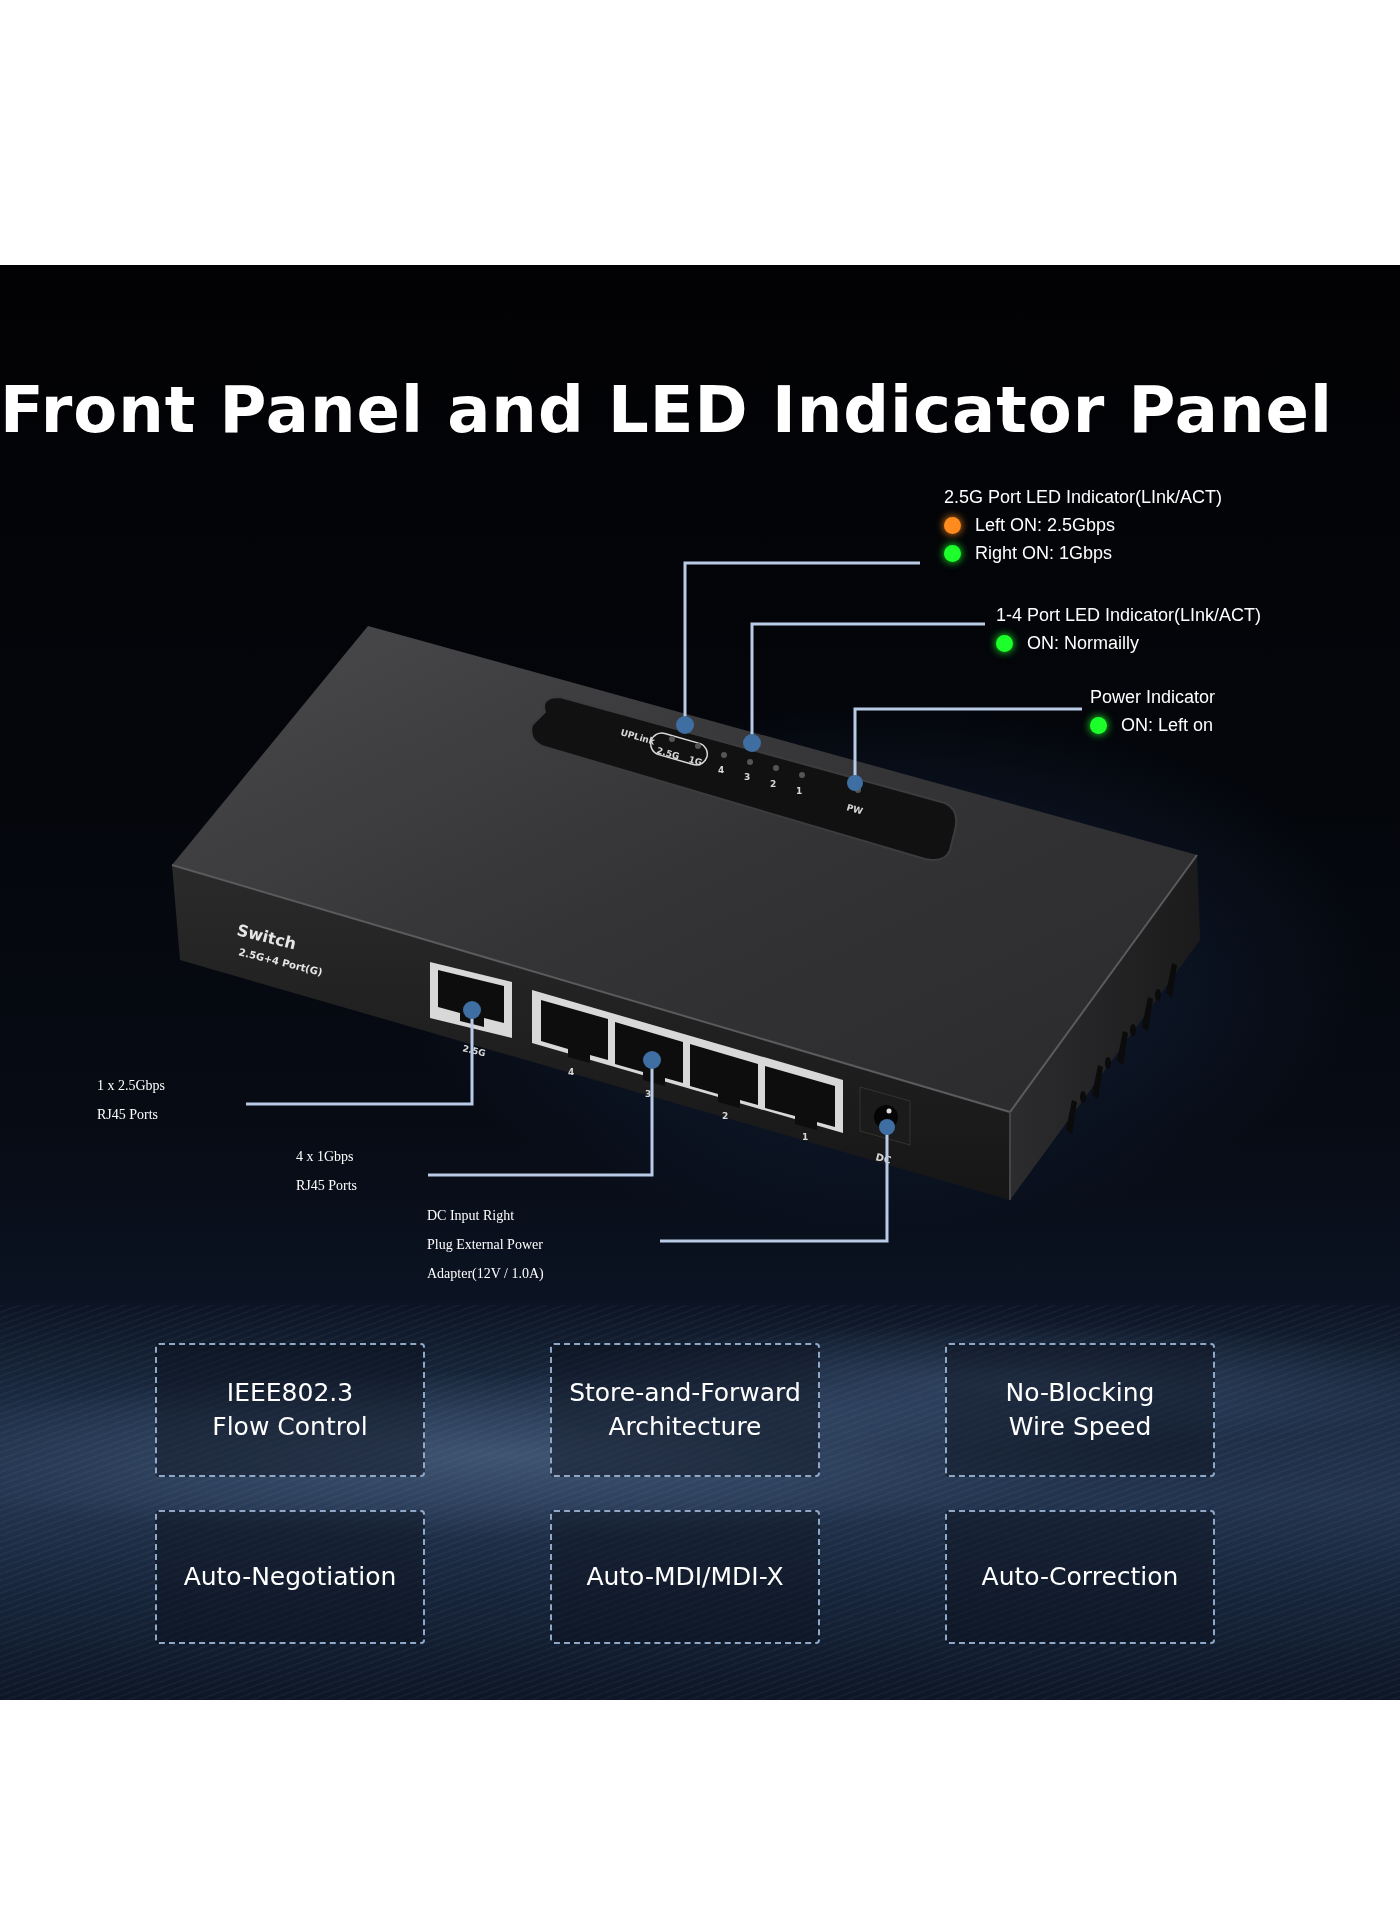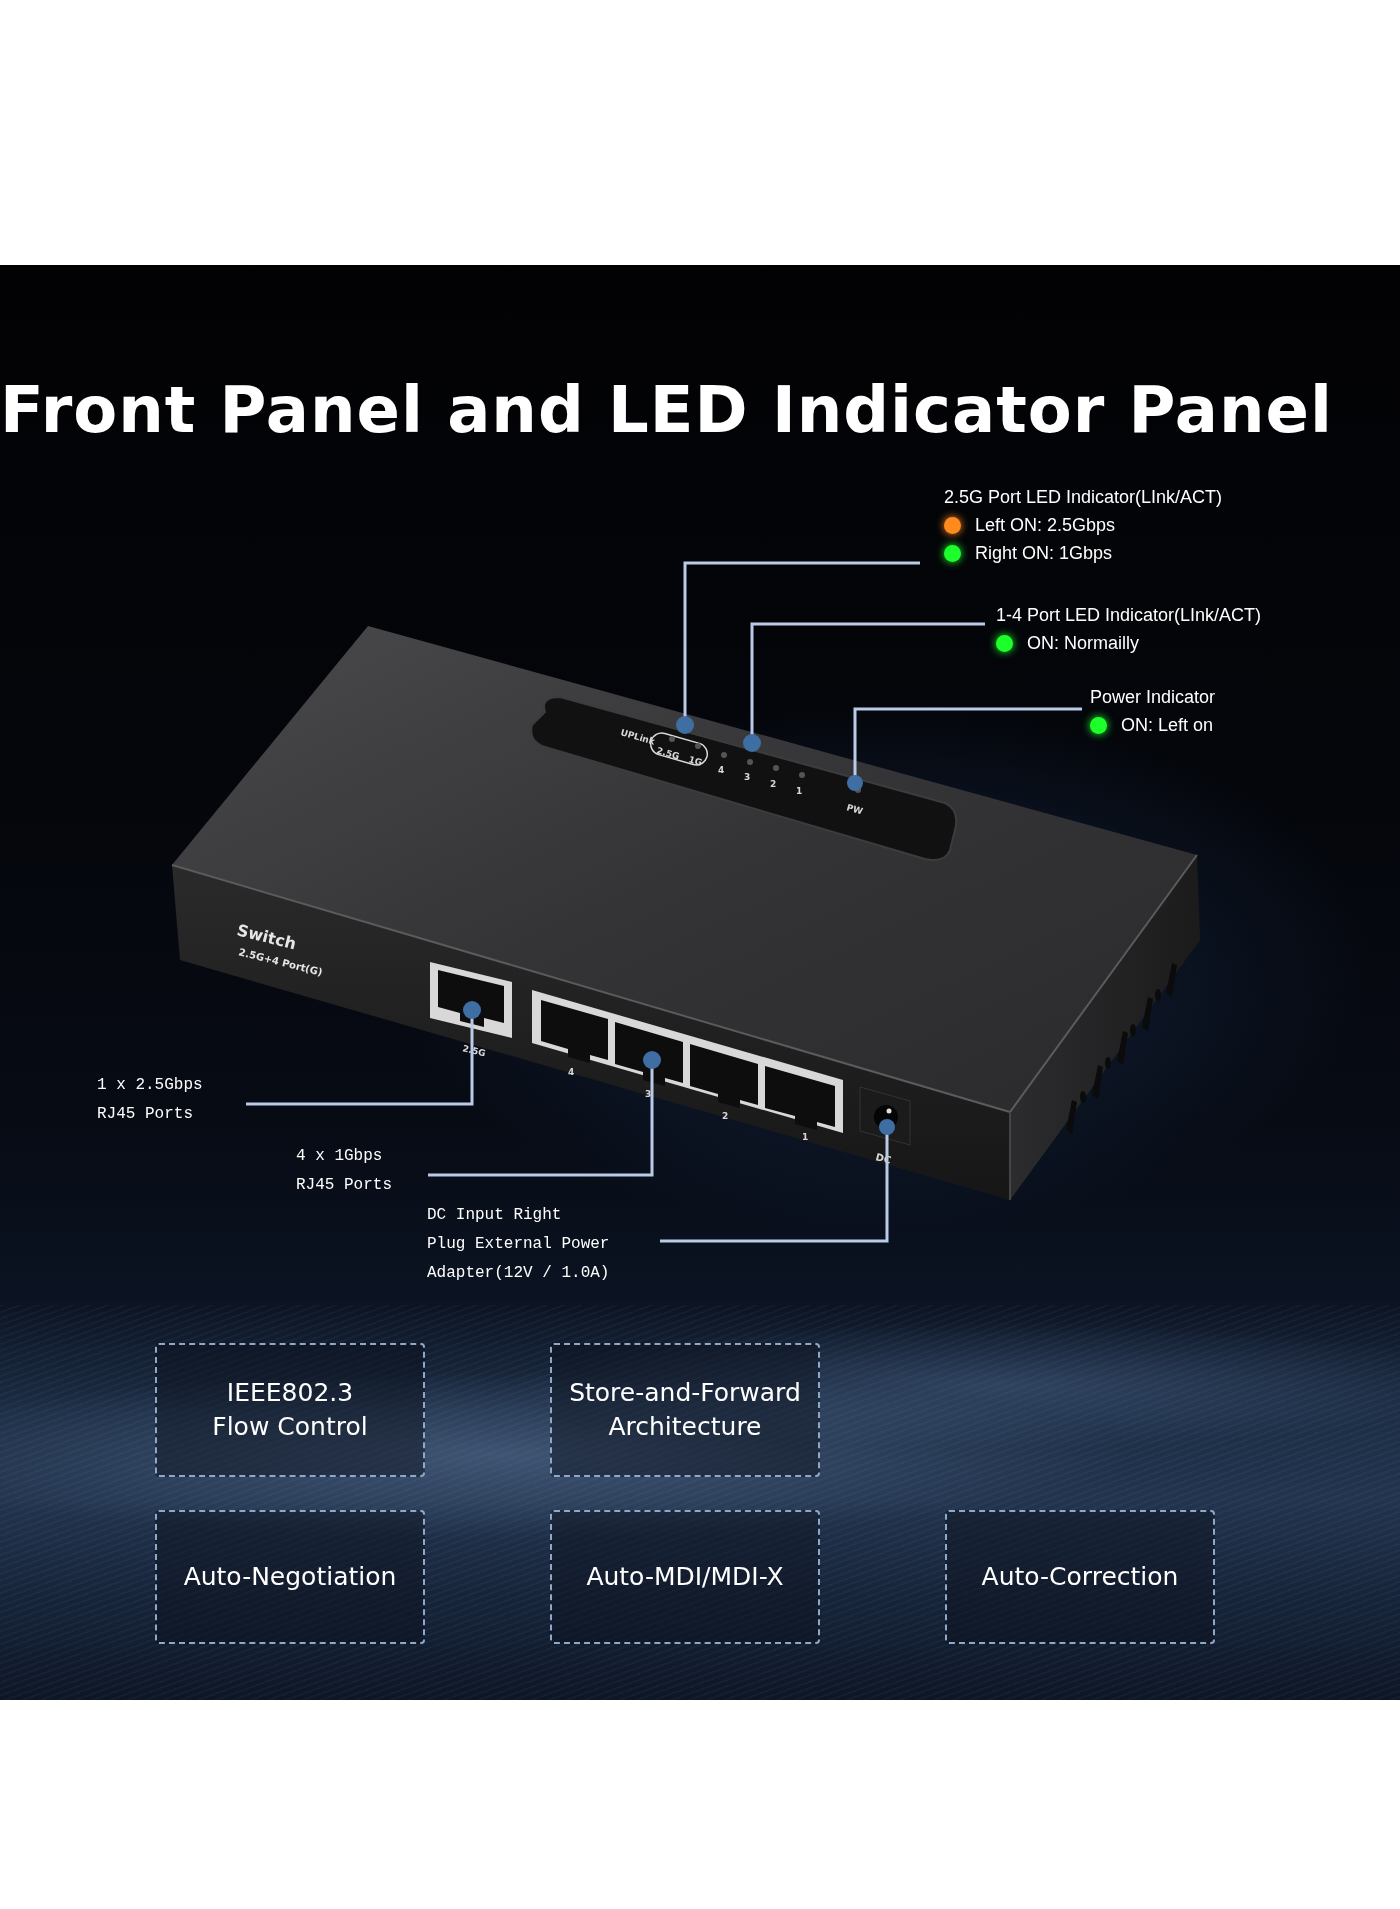--- a/index.html
+++ b/index.html
@@ -16,21 +16,21 @@
       radial-gradient(ellipse 900px 120px at 500px 150px, rgba(120,150,190,0.35), rgba(0,0,0,0) 70%),
       radial-gradient(ellipse 700px 90px at 1000px 80px, rgba(100,130,175,0.30), rgba(0,0,0,0) 70%),
       repeating-linear-gradient(160deg, rgba(255,255,255,0.03) 0 2px, rgba(0,0,0,0) 2px 6px);
   }
   .title {
     position:absolute; left:0; width:1400px; top:108px; 
     color:#ffffff; font-family:"DejaVu Sans", sans-serif; font-weight:bold; font-size:64px; letter-spacing:1px;
   }
   svg.art { position:absolute; left:0; top:0; }
   .lbl { position:absolute; color:#ffffff; font-family:"Liberation Sans", sans-serif; font-size:18px; line-height:28px; white-space:nowrap; }
-  .lbl2 { position:absolute; color:#ffffff; font-family:Liberation Mono, monospace; font-size:16px; line-height:29px; white-space:nowrap; }
+  .lbl2 { position:absolute; color:#ffffff; font-family:Liberation Serif, serif; font-size:14px; line-height:29px; white-space:nowrap; }
   .led-row { display:flex; align-items:center; }
   .dot { width:17px; height:17px; border-radius:50%; display:inline-block; margin-right:14px; }
   .dot.orange { background:#ff8a1e; box-shadow:0 0 8px #ff8a1e; }
   .dot.green { background:#1dff2a; box-shadow:0 0 9px #1dff2a; }
   .feature {
     position:absolute; width:270px; height:134px; border:2px dashed #8fa8c8; border-radius:4px;
     background:rgba(10,16,26,0.45);
     display:flex; align-items:center; justify-content:center; text-align:center;
     color:#ffffff; font-family:"DejaVu Sans", sans-serif; font-size:25px; line-height:34px; box-sizing:border-box;
   }
@@ -194,20 +194,26 @@
         <div>IEEE802.3</div>
         <div>Flow Control</div>
       </div>
   </div>
   <div class="feature" style="left:550px; top:1078px;">
     <div>
         <div>Store-and-Forward</div>
         <div>Architecture</div>
       </div>
   </div>
+  <div class="feature" style="left:945px; top:1078px;">
+    <div>
+        <div>No-Blocking</div>
+        <div>Wire Speed</div>
+      </div>
+  </div>
   <div class="feature" style="left:155px; top:1245px;">
     <div>Auto-Negotiation</div>
   </div>
   <div class="feature" style="left:550px; top:1245px;">
     <div>Auto-MDI/MDI-X</div>
   </div>
   <div class="feature" style="left:945px; top:1245px;">
     <div>Auto-Correction</div>
   </div>
 </div>

